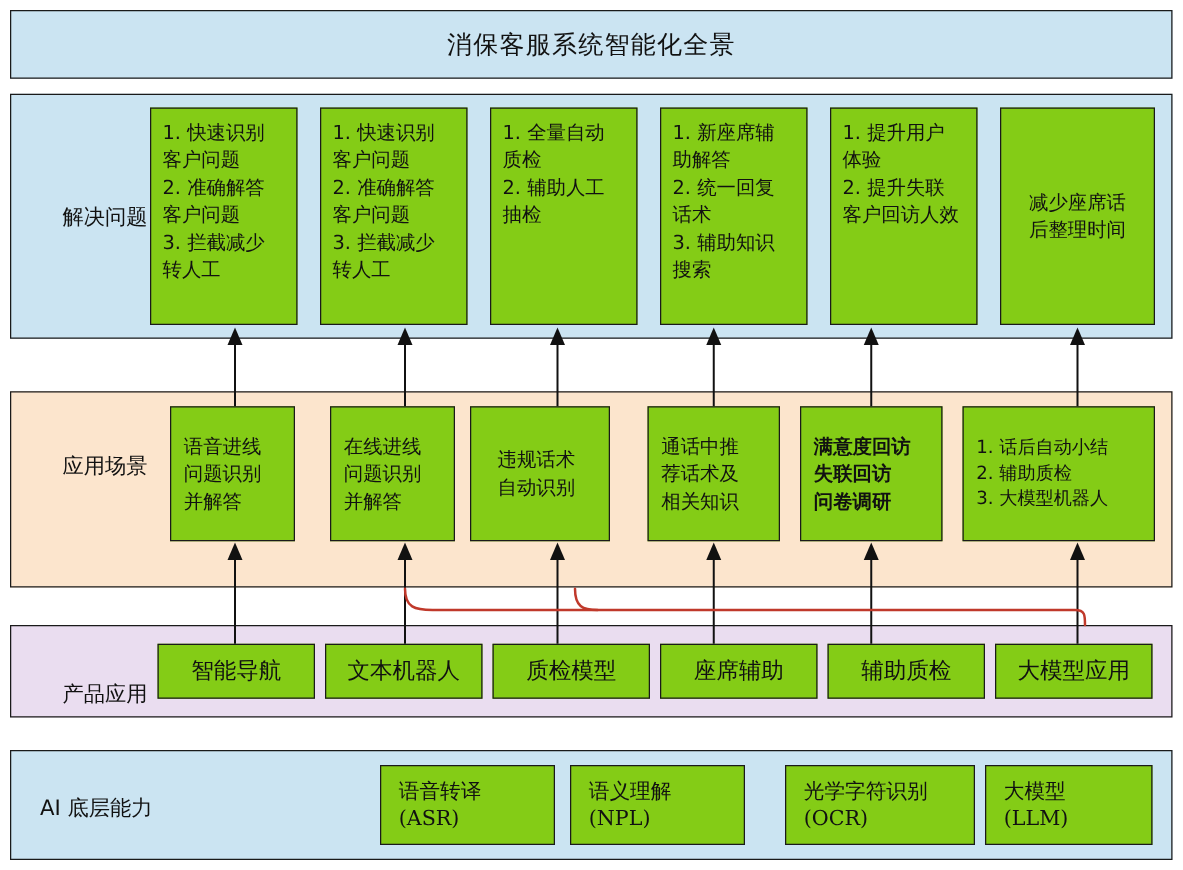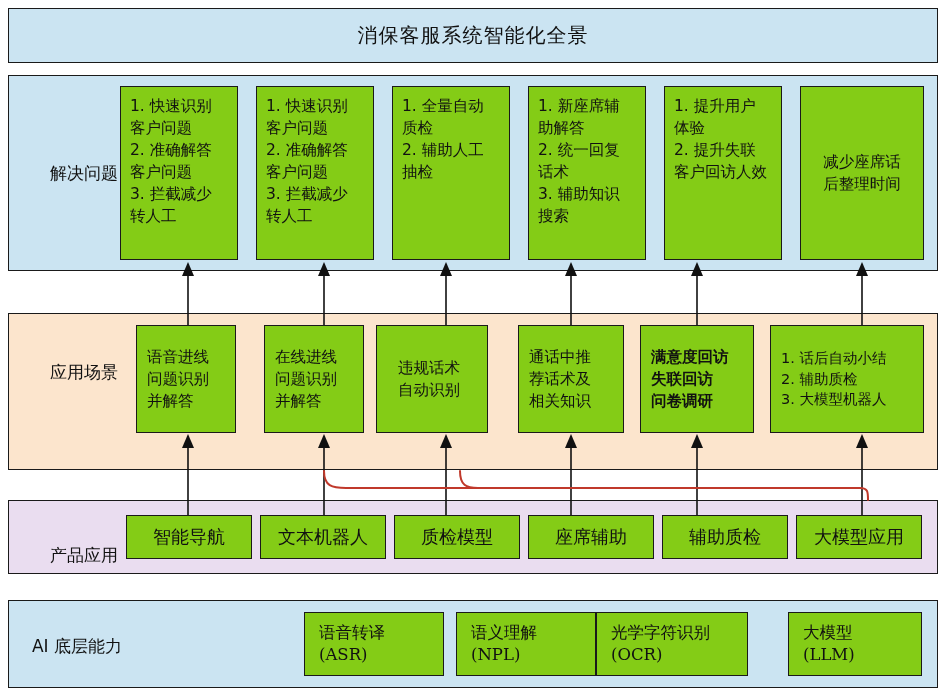--- a/index.html
+++ b/index.html
@@ -187,21 +187,21 @@
   <div class="card product" style="left:796px; width:126px;">大模型应用</div>
 
   <div class="card ai" style="left:304px; width:140px;">
     <span class="ai-cn">语音转译</span>
     <span class="ai-en">(ASR)</span>
   </div>
   <div class="card ai" style="left:456px; width:140px;">
     <span class="ai-cn">语义理解</span>
     <span class="ai-en">(NPL)</span>
   </div>
-  <div class="card ai" style="left:596px; width:152px;">
+  <div class="card ai" style="left:628px; width:152px;">
     <span class="ai-cn">光学字符识别</span>
     <span class="ai-en">(OCR)</span>
   </div>
   <div class="card ai" style="left:788px; width:134px;">
     <span class="ai-cn">大模型</span>
     <span class="ai-en">(LLM)</span>
   </div>
 
   <svg id="svg-lines" viewBox="0 0 946 696" xmlns="http://www.w3.org/2000/svg">
 

